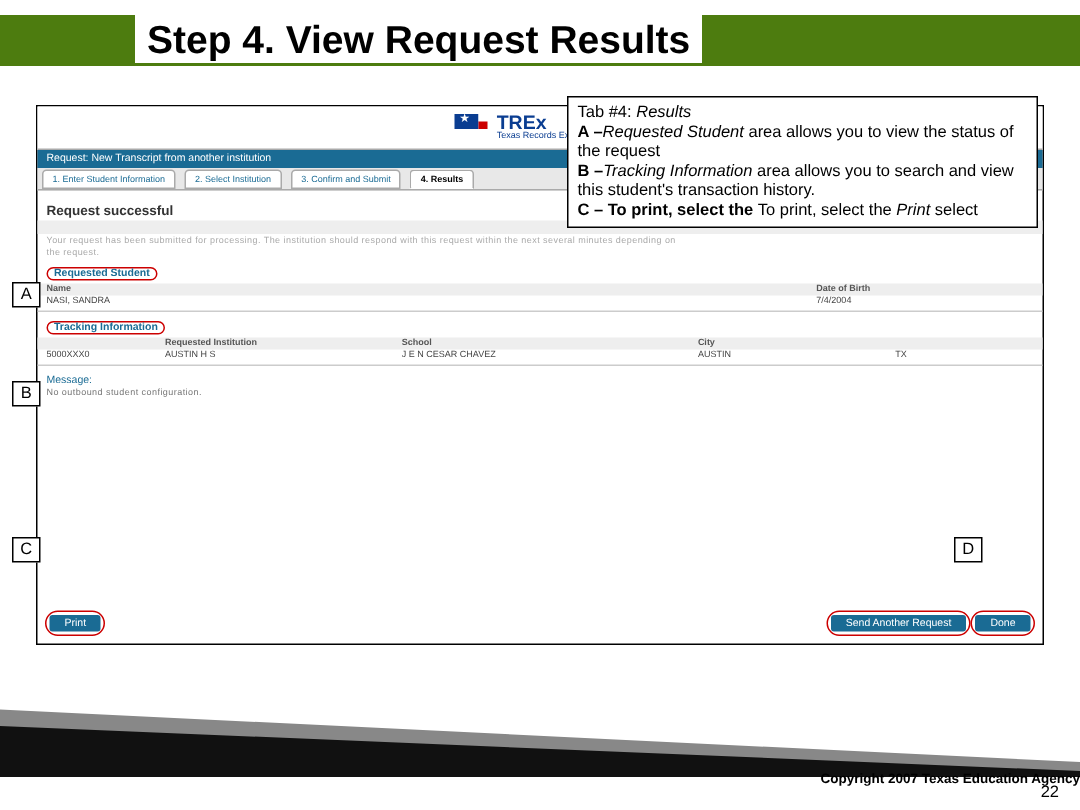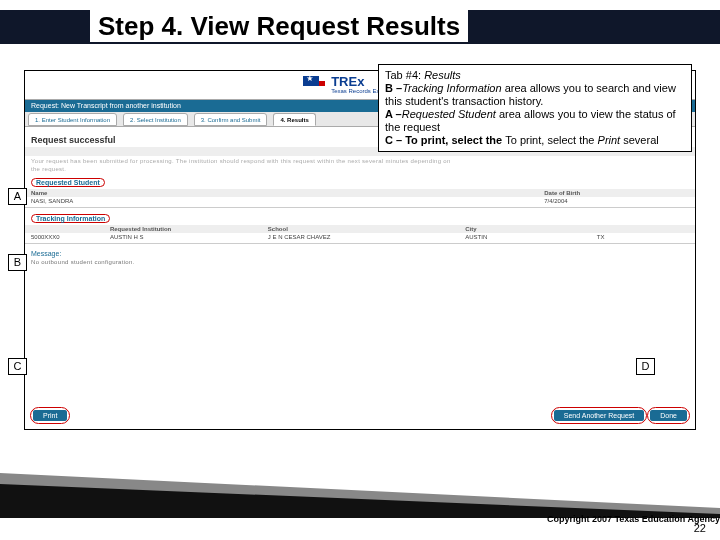--- a/index.html
+++ b/index.html
@@ -6,21 +6,21 @@
     margin: 0;
     padding: 0;
     width: 720px;
     height: 540px;
     font-family: Arial, Helvetica, sans-serif;
     background: #fff;
     position: relative;
     overflow: hidden;
   }
   .title-bar {
-    background: #0f172a;
+    background: #4d7c0f;
     height: 44px;
     position: relative;
     text-decoration: underline;
   }
   .title-text {
     position: absolute;
     top: 8px;
     left: 90px;
     font-size: 26px;
     font-weight: bold;
@@ -337,23 +337,23 @@
       <div class="right-btns">
         <button class="btn circled">Send Another Request</button>
         <button class="btn circled">Done</button>
       </div>
     </div>
   </div>
 </div>
 
 <div class="callout">
   <div><span>Tab #4: </span><span class="em">Results</span></div>
+  <div><b>A –</b><span class="em">Requested Student </span><span>area allows you to view the status of the request</span></div>
   <div><b>B –</b><span class="em">Tracking Information </span><span>area allows you  to search and view this student's transaction history.</span></div>
-  <div><b>A –</b><span class="em">Requested Student </span><span>area allows you to view the status of the request</span></div>
-  <div><b>C – To print, select the </b><span>To print, select the </span><span class="em">Print </span><span>several</span></div>
+  <div><b>C – To print, select the </b><span>To print, select the </span><span class="em">Print </span><span>select</span></div>
 </div>
 
 <div class="marker" style="left:8px; top:188px">A</div>
 <div class="marker" style="left:8px; top:254px">B</div>
 <div class="marker" style="left:8px; top:358px">C</div>
 <div class="marker" style="left:636px; top:358px">D</div>
 
 <div class="wedge">
   <svg viewBox="0 0 720 60" preserveAspectRatio="none">
     <polygon points="0,60 720,60 720,50 0,15" fill="#888"></polygon>

